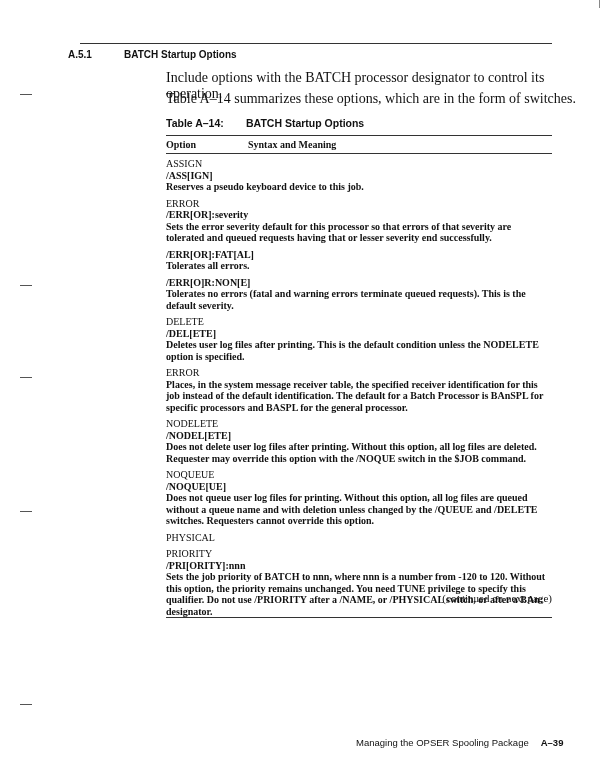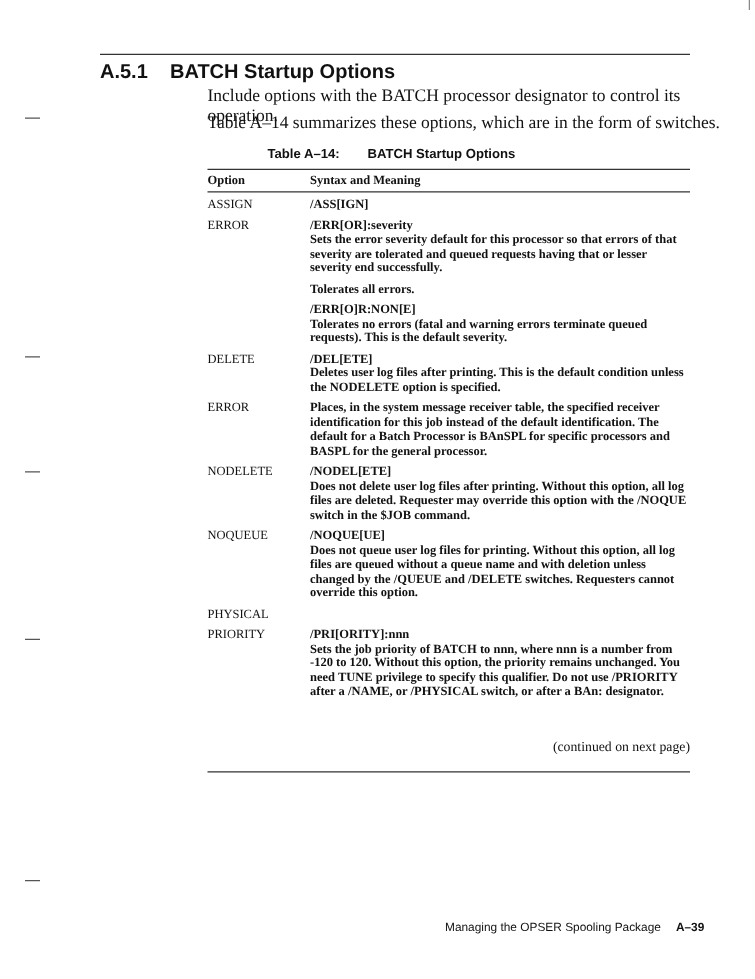--- a/index.html
+++ b/index.html
@@ -1,27 +1,27 @@
 <!DOCTYPE html>
 <html><head>
 <meta charset="utf-8">
 <style>
   html, body { margin:0; padding:0; background:#ffffff; }
   body { width:604px; height:783px; position:relative; overflow:hidden; color:#111; }
   .top-rule { position:absolute; left:80px; top:43px; width:472px; height:0; border-top:1px solid #333; }
-  .section-heading { position:absolute; left:80px; top:49px; font-family:"Liberation Sans", sans-serif; font-weight:bold; font-size:16px; }
+  .section-heading { position:absolute; left:68px; top:49px; font-family:"Liberation Sans", sans-serif; font-weight:bold; font-size:10px; }
   .section-heading .num { display:inline-block; width:56px; }
   .intro { position:absolute; left:166px; font-family:"Liberation Serif", serif; font-size:14px; }
   .table-title { position:absolute; left:166px; top:117px; font-family:"Liberation Sans", sans-serif; font-weight:bold; font-size:10.5px; }
-  .table-title .lbl { display:inline-block; width:80px;margin-left:48px; }
+  .table-title .lbl { display:inline-block; width:80px; }
   .rule { position:absolute; left:166px; width:386px; height:0; border-top:1px solid #333; }
   .table { position:absolute; left:166px; top:139px; width:386px; font-family:"Liberation Serif", serif; font-size:10px; line-height:11.5px; }
   .hdr { display:flex; font-weight:bold; height:13px; margin-bottom:6px; }
   .hdr .c1 { width:82px; }
-  .row { display:flex; margin-bottom:5px; }
+  .row { display:flex; margin-bottom:5px;flex-direction:column; }
   .row .c1 { width:82px; flex:none; }
   .row .c2 { flex:1; }
   .entry { margin-bottom:5px;font-weight:bold; }
   .entry:last-child { margin-bottom:0; }
   .continued { position:absolute; right:52px; top:592px; font-family:"Liberation Serif", serif; font-size:11px; }
   .footer { position:absolute; left:356px; top:737px; font-family:"Liberation Sans", sans-serif; font-size:9.5px;text-align:center; }
   .footer .pg { margin-left:12px; font-weight:bold; }
   .margin-mark { position:absolute; left:20px; width:12px; height:0; border-top:1px solid #555; }
   .corner-mark { position:absolute; right:4px; top:0; width:1px; height:8px; background:#888; }
 </style>
@@ -49,31 +49,33 @@
   <div class="hdr">
     <div class="c1">Option</div>
     <div>Syntax and Meaning</div>
   </div>
   <div id="rows">
       <div class="row">
         <div class="c1">ASSIGN</div>
         <div class="c2">
           <div class="entry">
             <div>/ASS[IGN]</div>
+            <div>Reserves a pseudo keyboard device to this job.</div>
           </div>
         </div>
       </div>
       <div class="row">
         <div class="c1">ERROR</div>
         <div class="c2">
           <div class="entry">
             <div>/ERR[OR]:severity</div>
             <div>Sets the error severity default for this processor so that errors of that severity are tolerated and queued requests having that or lesser severity end successfully.</div>
           </div>
           <div class="entry">
+            <div>/ERR[OR]:FAT[AL]</div>
             <div>Tolerates all errors.</div>
           </div>
           <div class="entry">
             <div>/ERR[O]R:NON[E]</div>
             <div>Tolerates no errors (fatal and warning errors terminate queued requests). This is the default severity.</div>
           </div>
         </div>
       </div>
       <div class="row">
         <div class="c1">DELETE</div>

